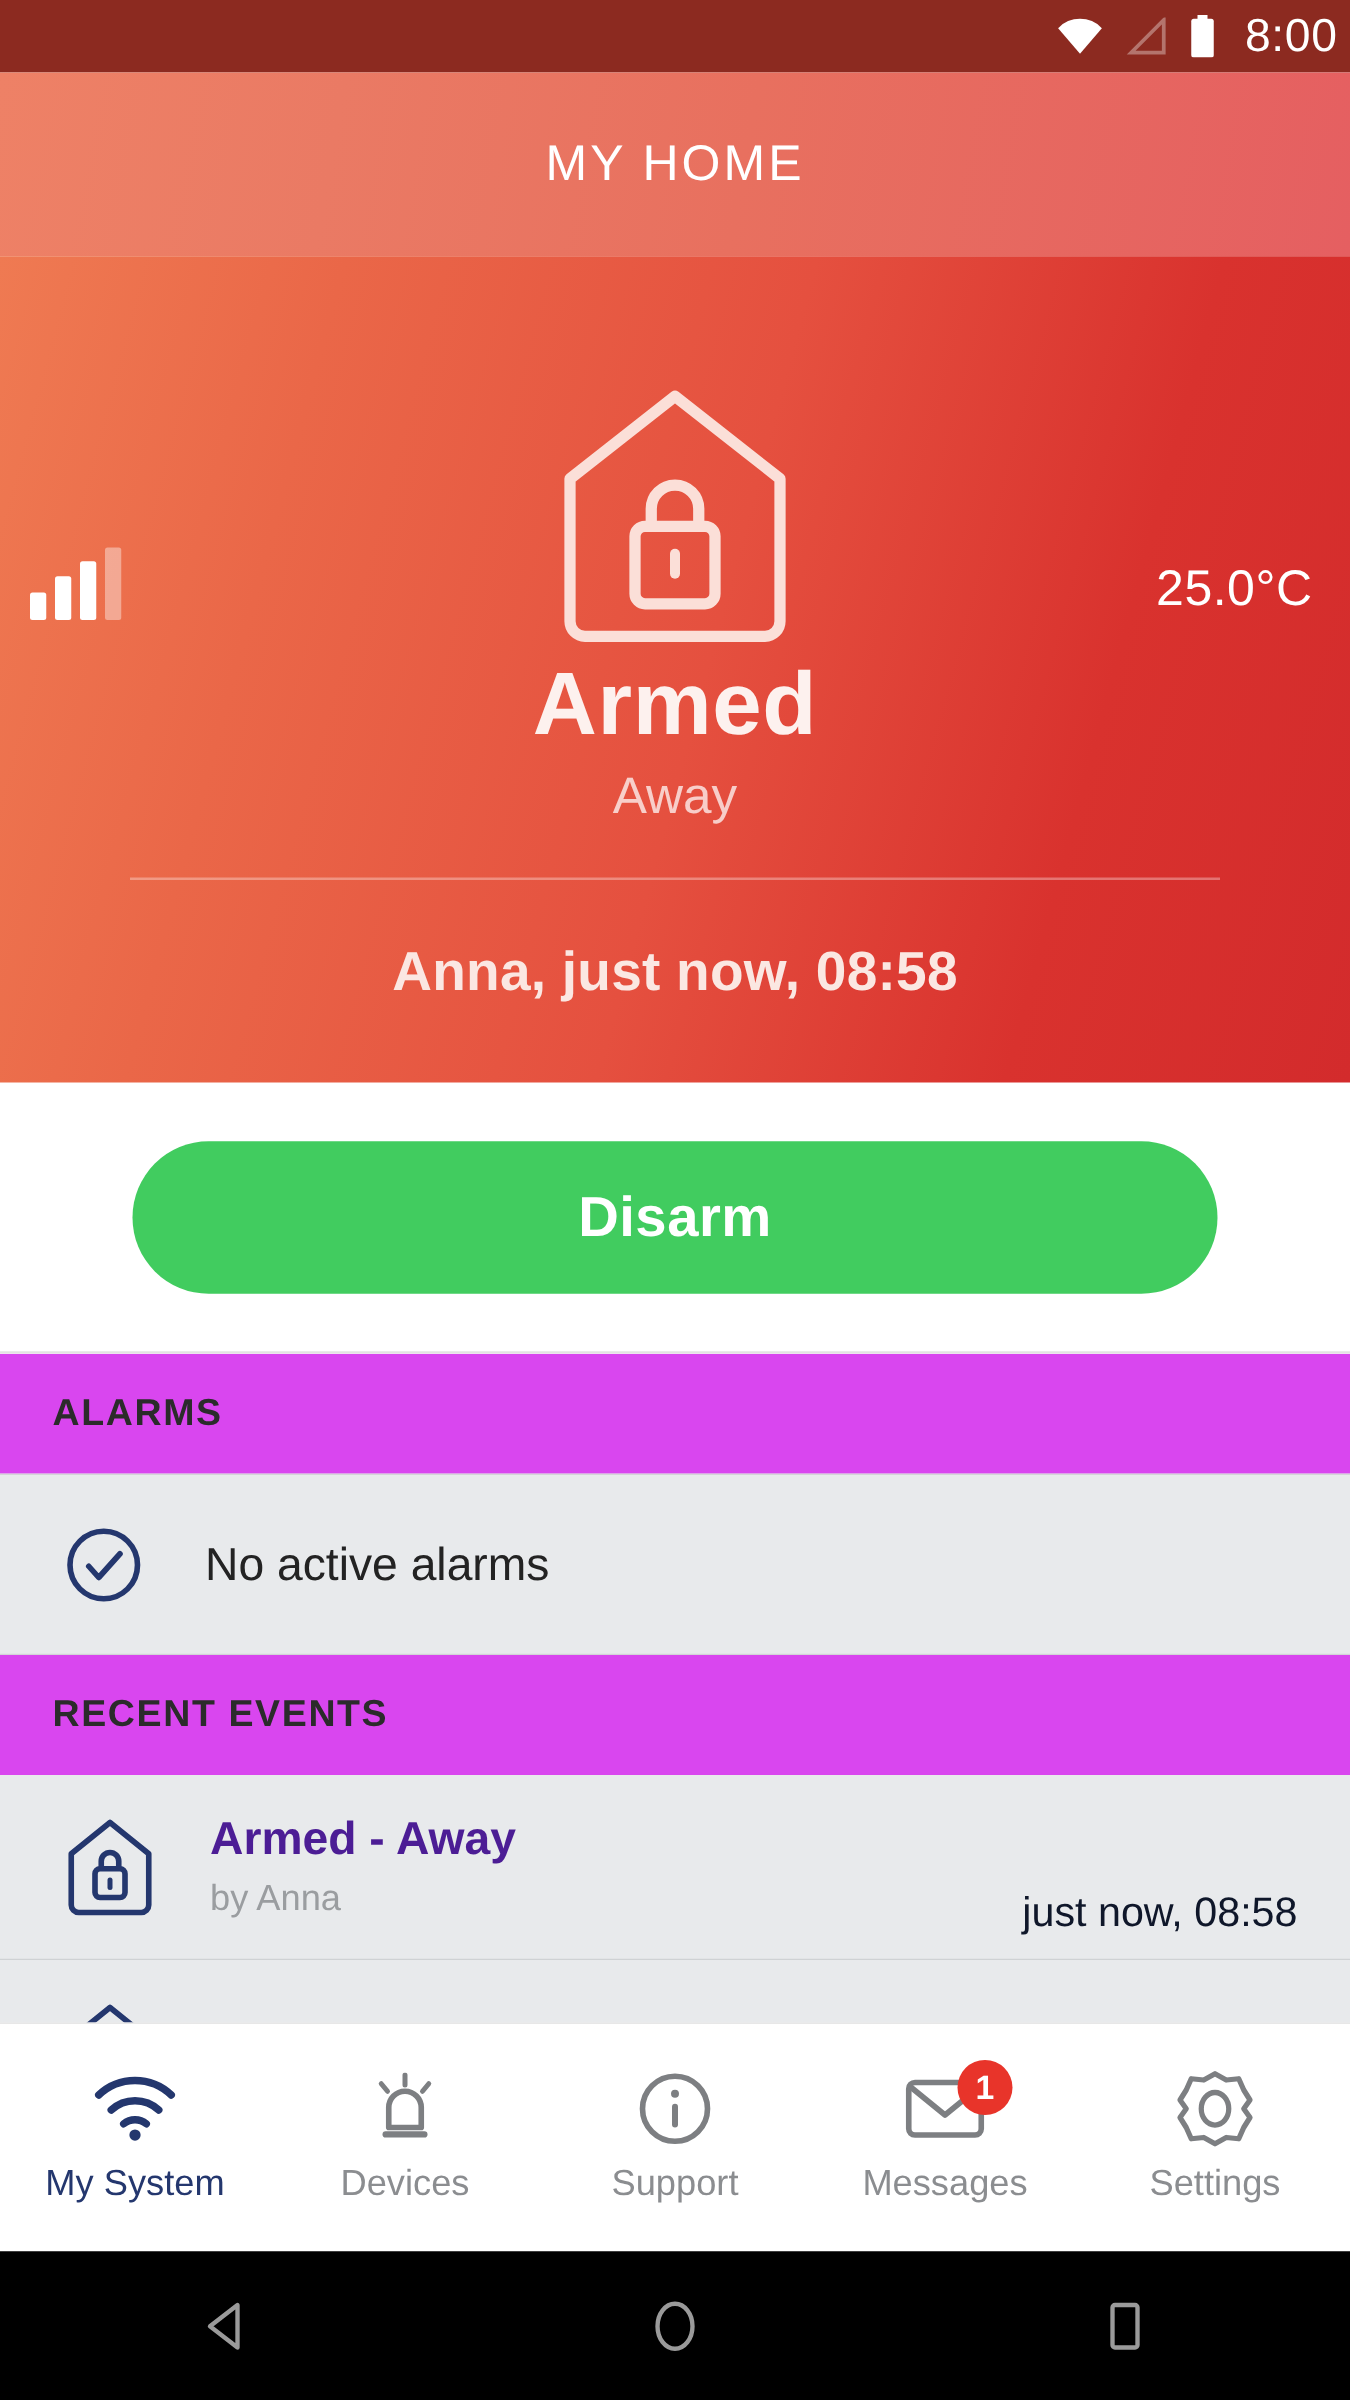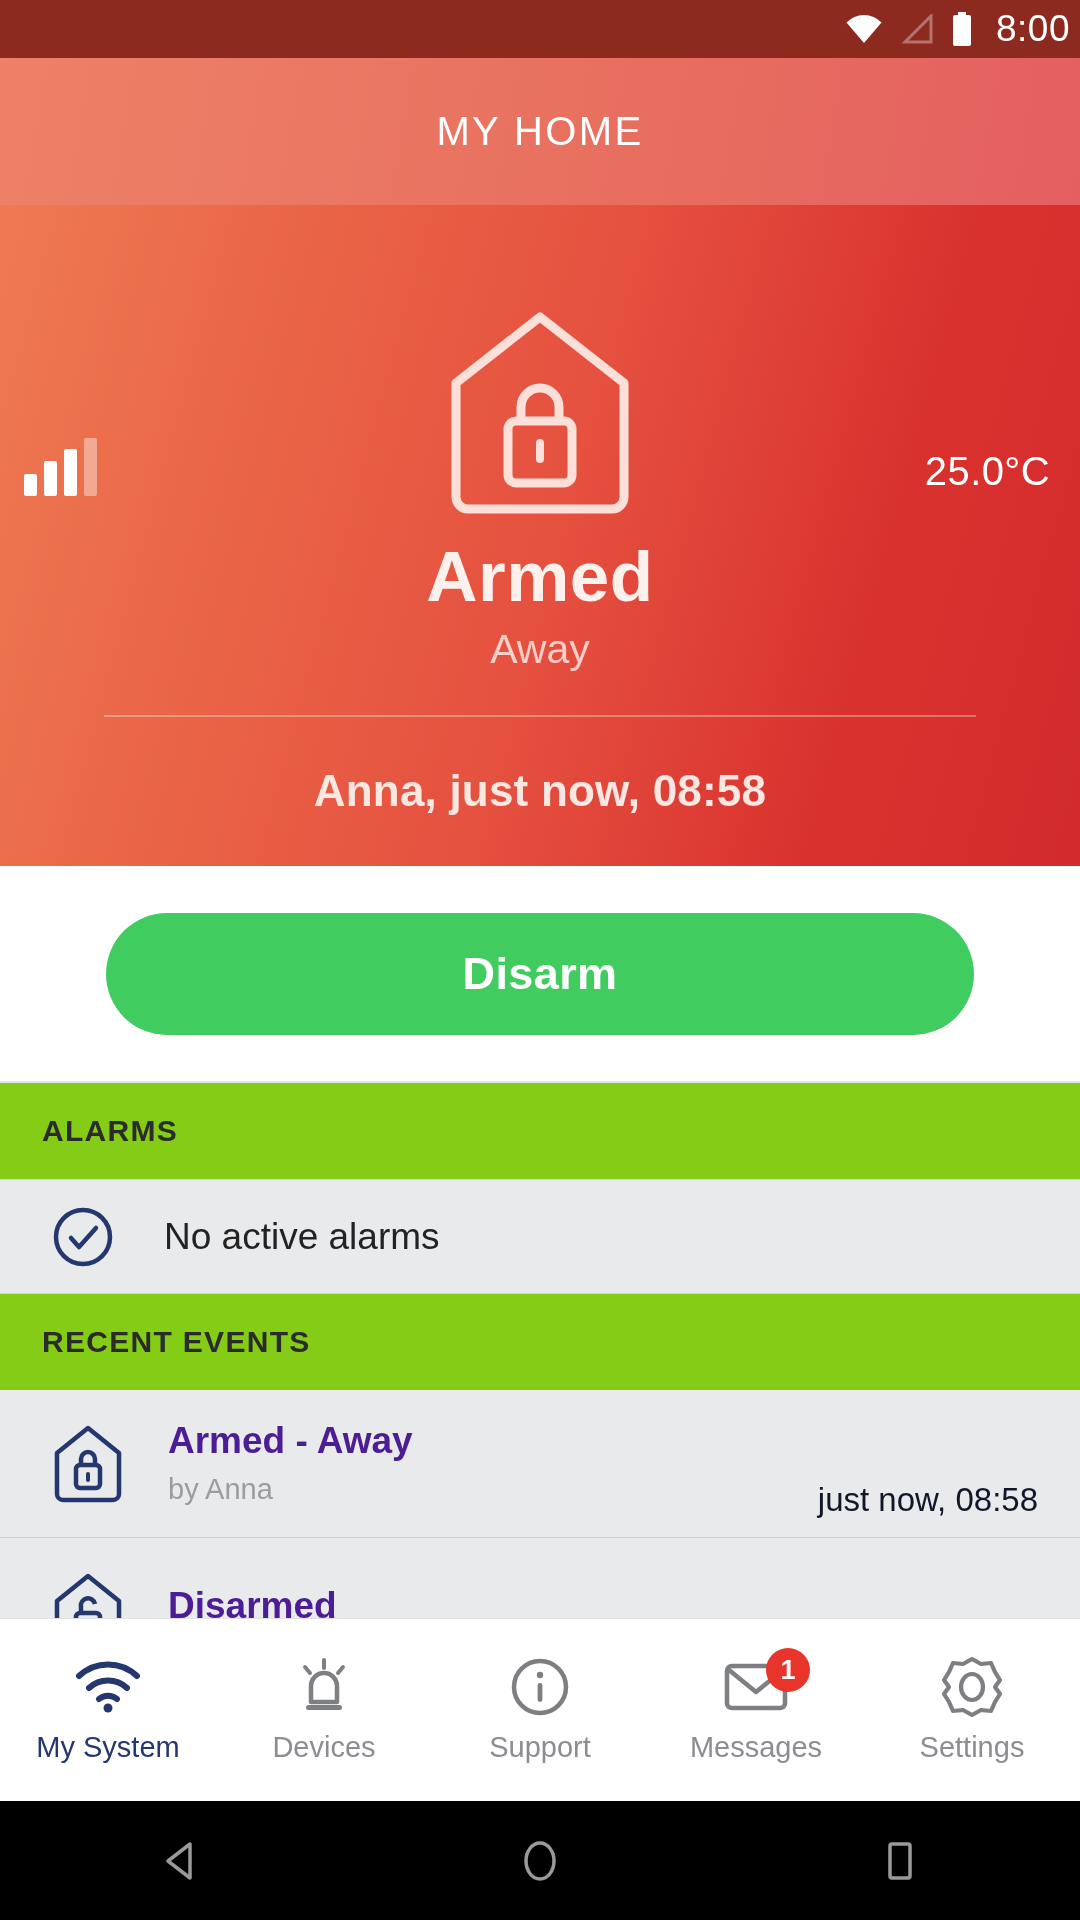--- a/index.html
+++ b/index.html
@@ -50,21 +50,21 @@
   .bar.b4 { height:58px; background:rgba(255,255,255,0.40); }
 
   .hero-temp {
     position:absolute; right:30px; top:244px;
     color:#ffffff; font-size:40px; font-weight:400; letter-spacing:0.4px;
   }
 
   .hero-icon { margin-top:104px; }
 
   .hero-state {
-    margin-top:18px;
+    margin-top:4px;
     color:#fdf1ee; font-size:71px; font-weight:700;
     letter-spacing:0.5px; line-height:1;
   }
   .hero-mode {
     margin-top:14px;
     color:rgba(255,255,255,0.72); font-size:41px; font-weight:400;
   }
   .hero-rule {
     width:872px; height:2px;
     background:rgba(255,255,255,0.33);
@@ -84,31 +84,31 @@
   .disarm-btn {
     width:868px; height:122px;
     background:#41cc5f; border:none; border-radius:61px;
     color:#ffffff; font-size:45px; font-weight:700; letter-spacing:0.4px;
     font-family:"Liberation Sans", sans-serif;
     cursor:pointer; display:flex; align-items:center; justify-content:center;
   }
 
   
   .section-head {
-    background:#84cc16; height:96px;
+    background:#d946ef; height:96px;
     display:flex; align-items:center; padding-left:42px;
   }
   .section-head span {
     color:#2b2b2b; font-size:30px; font-weight:700; letter-spacing:1.3px;
   }
   .row {
     background:#e8eaec; border-top:1px solid #d3d5d7; border-bottom:1px solid #d3d5d7;
     display:flex; align-items:center; padding-left:52px;
   }
-  .row.alarm { height:115px; }
+  .row.alarm { height:145px; }
   .row-icon { flex:0 0 auto; display:flex; align-items:center; justify-content:center; }
   .alarm-text {
     margin-left:50px; color:#232323; font-size:37px; font-weight:400;
   }
 
   .event-row {
     background:#e8eaec; border-bottom:1px solid #cfd2d4;
     height:148px; display:flex; align-items:center; padding:0 42px 0 52px;
     position:relative;
   }

